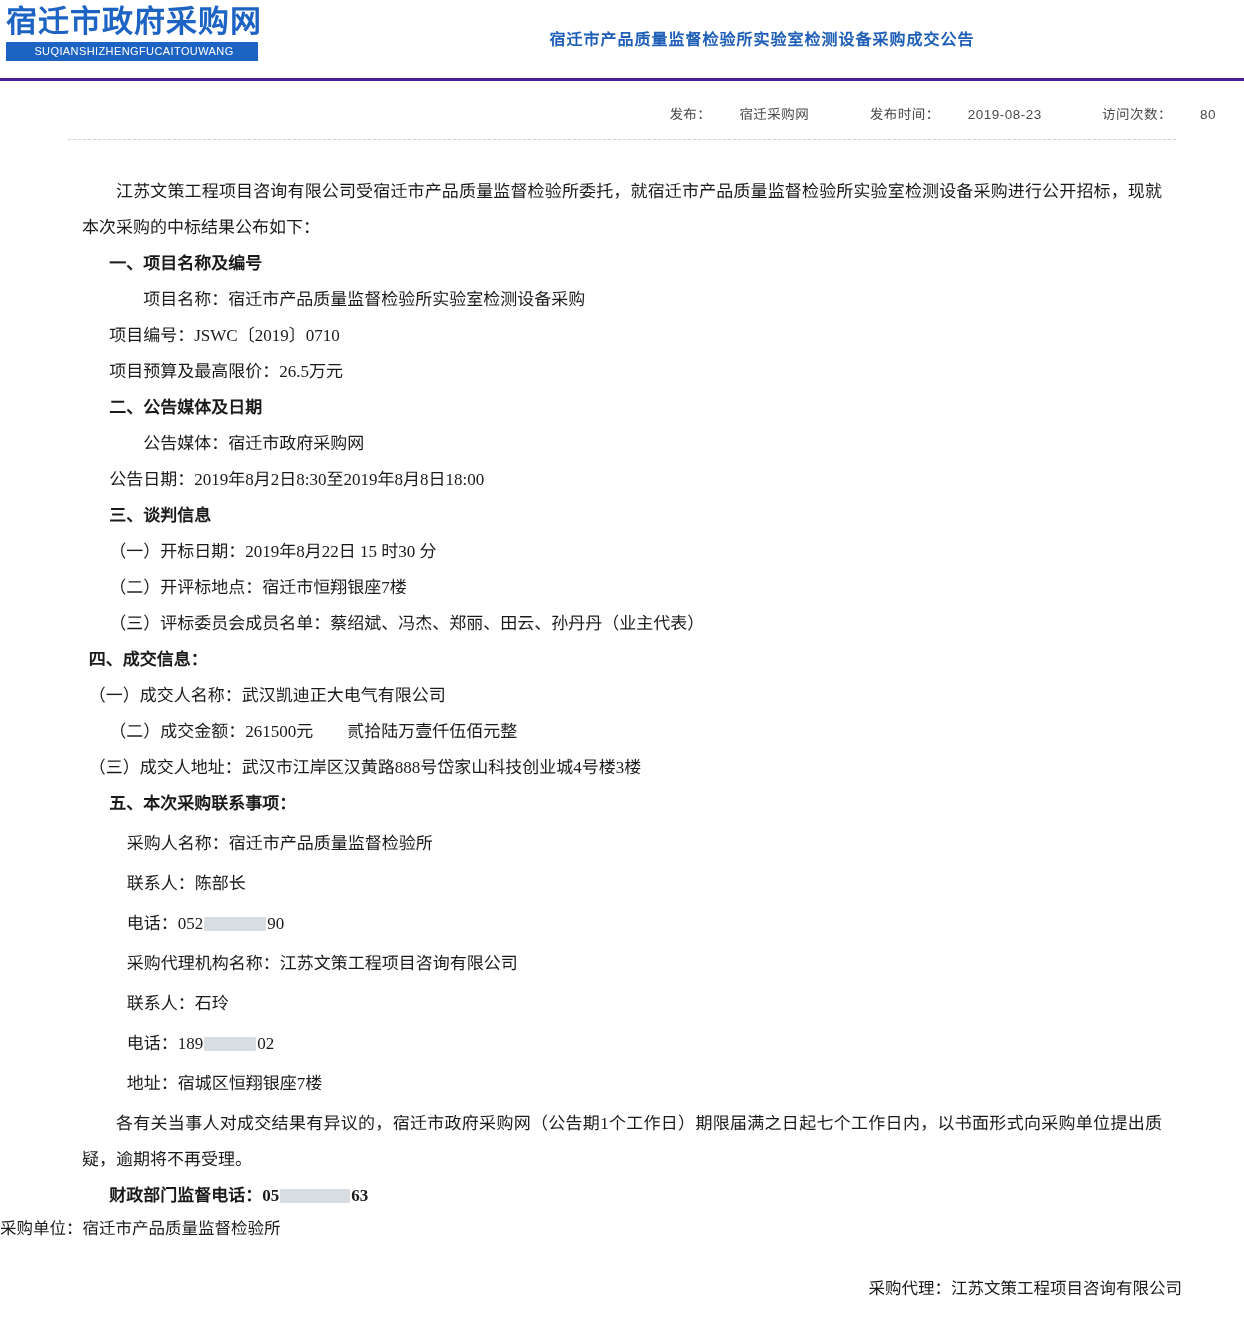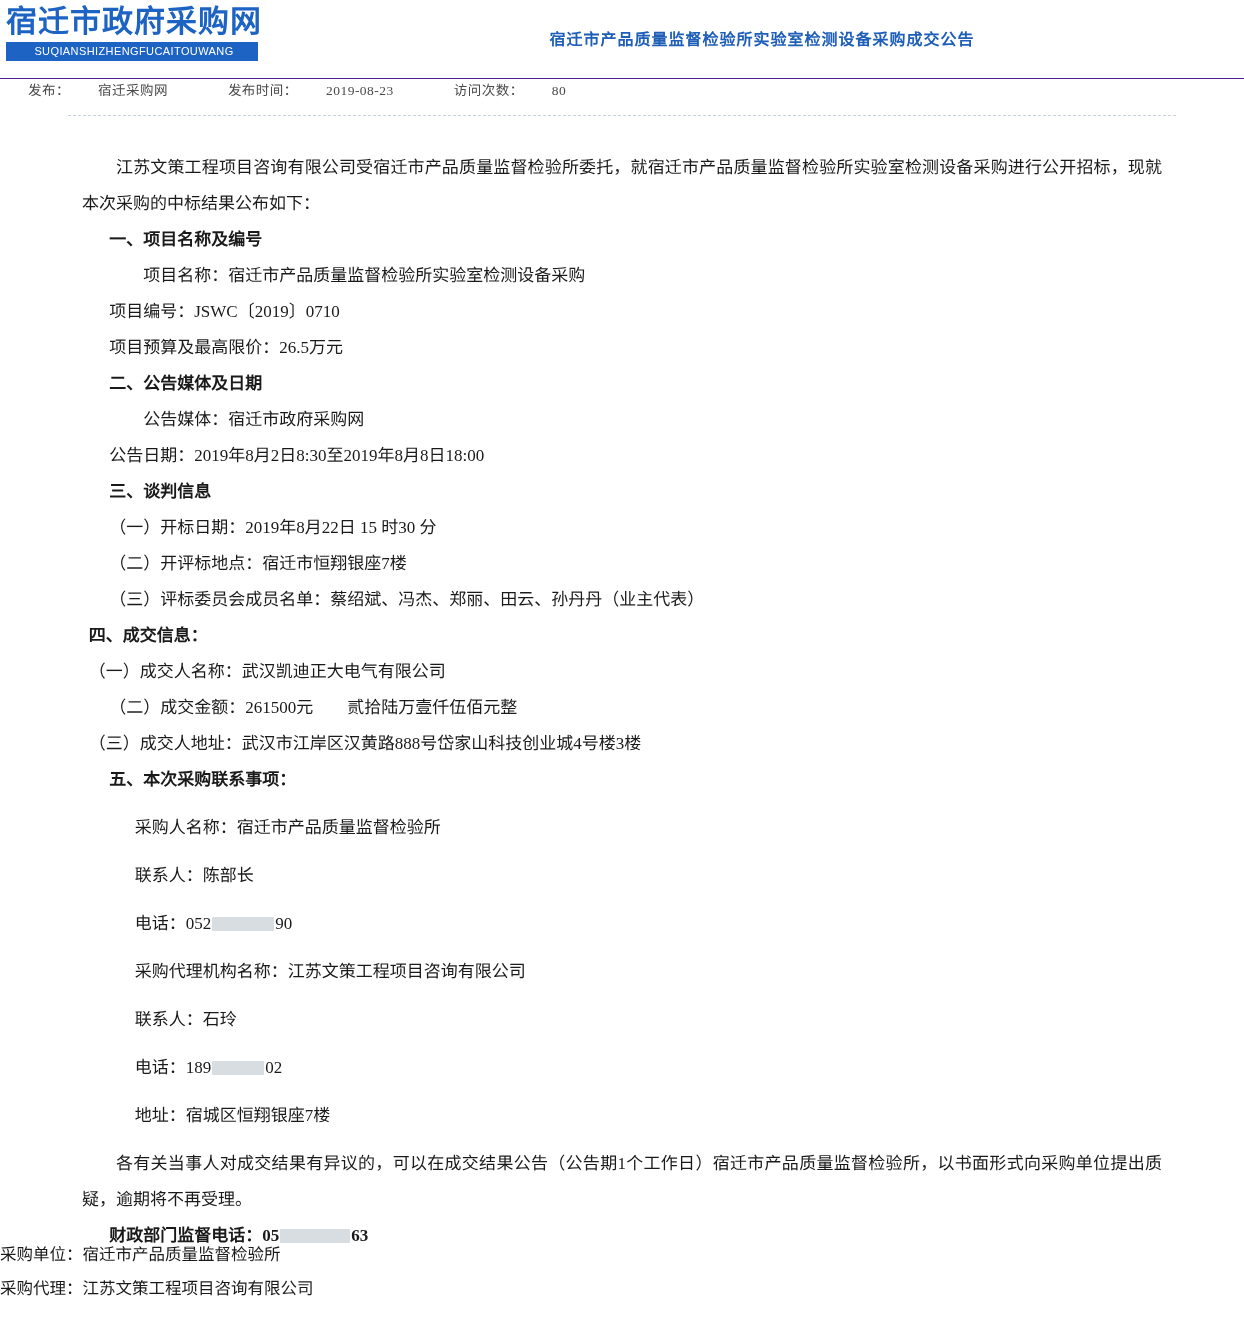--- a/index.html
+++ b/index.html
@@ -13,21 +13,21 @@
     font-family: "Liberation Serif", "DejaVu Serif", serif;
     color: #1a1a1a;
     position: relative;
     overflow: hidden;
   }
 
   
   .header {
     position: relative;
     height: 78px;
-    border-bottom: 1px solid #4c1d95;
+    border-bottom: 3px solid #4c1d95;
   }
   .logo-block {
     position: absolute;
     left: 6px;
     top: 4px;
     width: 252px;
   }
   .logo-main {
     font-family: "Liberation Sans", sans-serif;
     font-weight: bold;
@@ -56,22 +56,23 @@
     text-align: center;
     font-family: "Liberation Sans", sans-serif;
     font-weight: bold;
     font-size: 16px;
     color: #1f5fb8;
     letter-spacing: 1px;
   }
 
   
   .meta-row {
-    text-align: left;
-    font-family: Liberation Serif, serif;
+    margin-top: 22px;
+    text-align: right;
+    font-family: Liberation Sans, sans-serif;
     font-size: 13.5px;
     color: #4a4a4a;
     letter-spacing: 0.5px;
   }
   .meta-row span { margin: 0 14px; }
   .meta-row .val { color: #4a4a4a; }
 
   .divider {
     margin: 16px 68px 0 68px;
     border-top: 1px dashed #c9d3dd;
@@ -106,21 +107,21 @@
     margin: 0;
     text-indent: 1.6em;
     line-height: 36px;
   }
   .lvl3 {
     margin: 0;
     text-indent: 0.4em;
     line-height: 36px;
   }
   .lvl-contact {
-    margin: 12px;
+    margin: 4px;
     text-indent: 2.4em;
     line-height: 36px;
   }
   .redact {
     display: inline-block;
     width: 62px;
     height: 14px;
     background: #d8dde2;
     vertical-align: -2px;
     margin: 0 1px;
@@ -142,24 +143,24 @@
     left: 0;
     right: 0;
     bottom: 22px;
     font-size: 16.5px;
     color: #1a1a1a;
   }
   .footer .left {
     line-height: 34px;
   }
   .footer .right {
-    text-align: left;
-    padding-right: 82px;
+    text-align: right;
+    padding-right: 62px;
     line-height: 34px;
-    margin-top: 0;
+    margin-top: 26px;
   }
 </style>
 </head>
 <body>
 
 <div class="header">
   <div class="logo-block">
     <div class="logo-main">宿迁市政府采购网</div>
     <div class="logo-sub">SUQIANSHIZHENGFUCAITOUWANG</div>
   </div>
@@ -198,21 +199,21 @@
 
   <p class="sect">五、本次采购联系事项：</p>
   <p class="lvl-contact">采购人名称：宿迁市产品质量监督检验所</p>
   <p class="lvl-contact"><span>联系人：</span><span>陈部长</span></p>
   <p class="lvl-contact"><span>电话：</span><span>052</span><span class="redact"></span><span>90</span></p>
   <p class="lvl-contact"><span>采购代理机构名称：</span><span>江苏文策工程项目咨询有限公司</span></p>
   <p class="lvl-contact"><span>联系人：</span><span>石玲</span></p>
   <p class="lvl-contact"><span>电话：</span><span>189</span><span class="redact sm"></span><span>02</span></p>
   <p class="lvl-contact"><span>地址：</span><span>宿城区恒翔银座7楼</span></p>
 
-  <p class="para-justify">各有关当事人对成交结果有异议的，可以在成交结果公告（公告期1个工作日）宿迁市产品质量监督检验所，以书面形式向采购单位提出质疑，逾期将不再受理。</p>
+  <p class="para-justify">各有关当事人对成交结果有异议的，宿迁市政府采购网（公告期1个工作日）期限届满之日起七个工作日内，以书面形式向采购单位提出质疑，逾期将不再受理。</p>
 
   <p class="sect"><span>财政部门监督电话：</span><span>05</span><span class="redact lg"></span><span>63</span></p>
 </div>
 
 <div class="footer">
   <div class="left"><span>采购单位：</span><span>宿迁市产品质量监督检验所</span></div>
   <div class="right"><span>采购代理：</span><span>江苏文策工程项目咨询有限公司</span></div>
 </div>
 
 </body></html>

